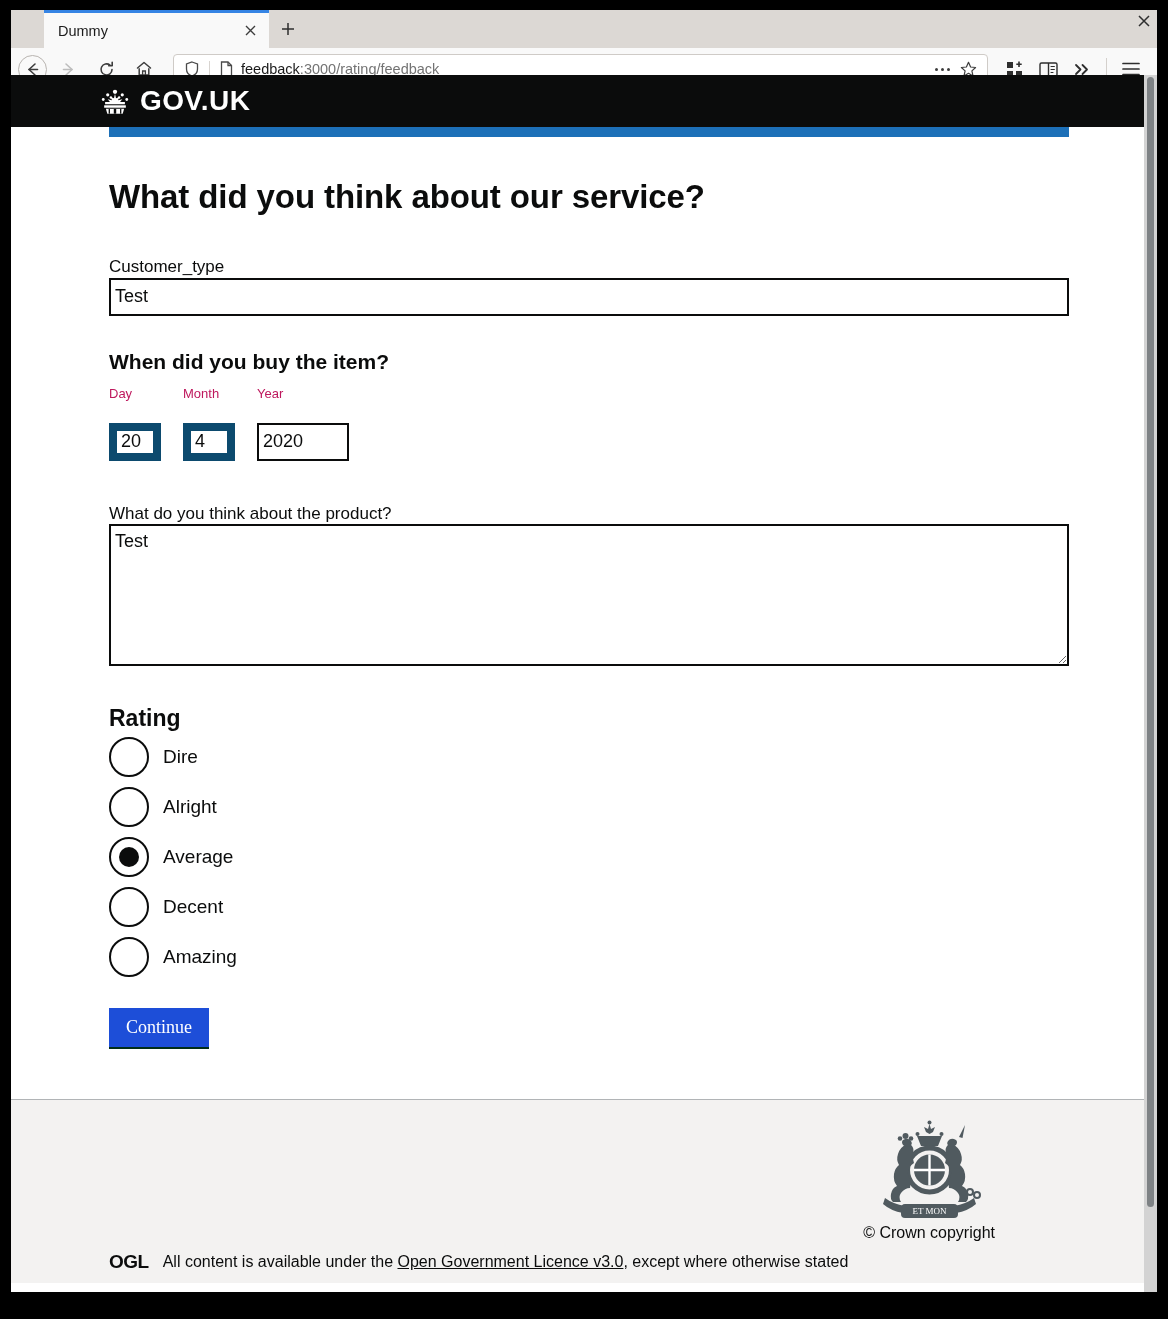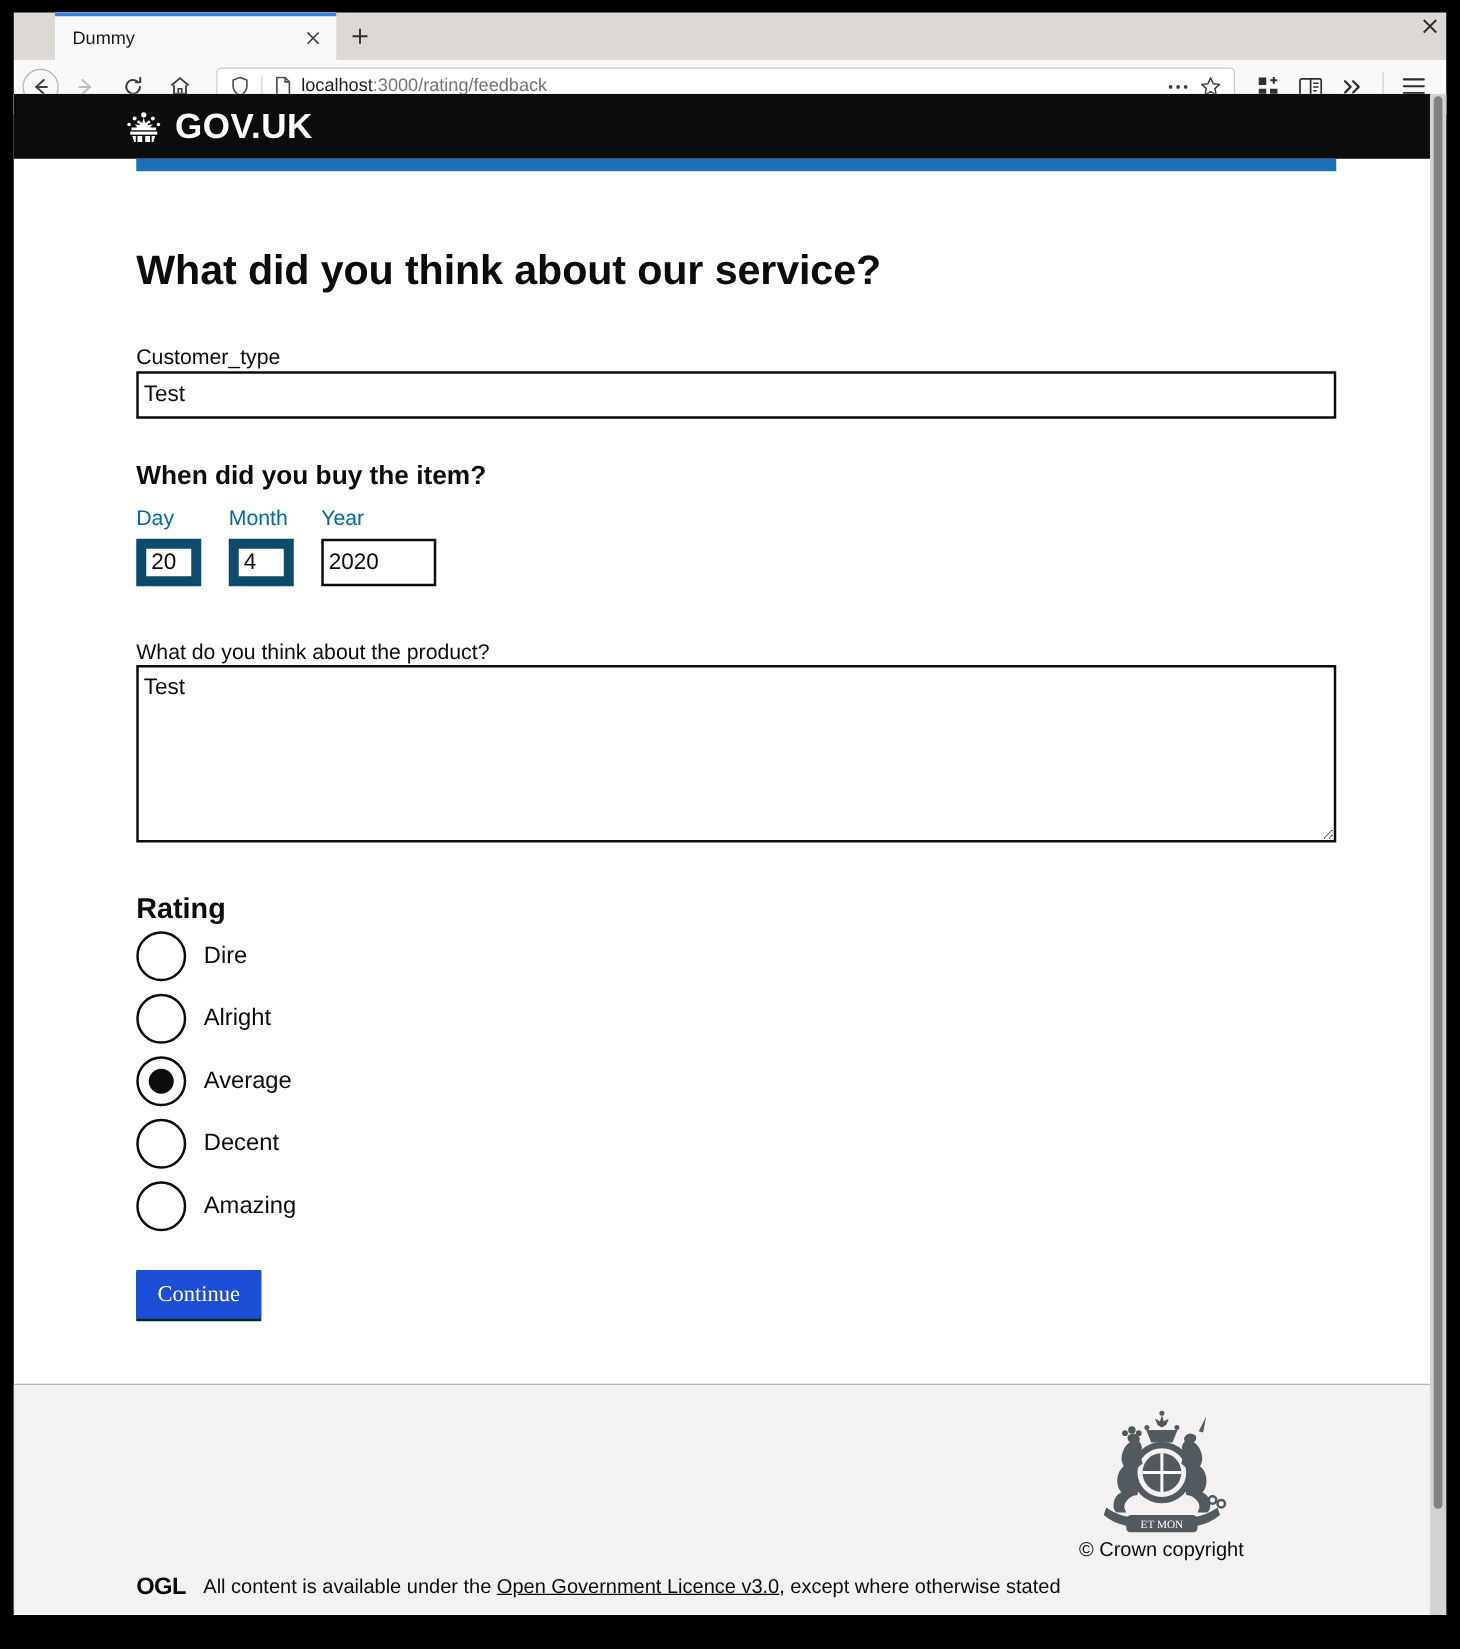--- a/index.html
+++ b/index.html
@@ -191,21 +191,21 @@
   
   .blue-band {
     height: 10px;
     background: #1d70b8;
     margin-left: 98px;
     width: 960px;
   }
 
   
   .main {
-    padding: 61px 0 0 98px;
+    padding: 42px 0 0 98px;
     width: 1060px;
   }
 
   h1.page-title {
     font-size: 33px;
     font-weight: 700;
     color: #0b0c0c;
     line-height: 1.1;
     margin-bottom: 41px;
     letter-spacing: -0.1px;
@@ -237,23 +237,23 @@
   }
 
   .section-date { margin-top: 33px; }
 
   .date-row {
     display: flex;
     gap: 22px;
   }
   .date-group { display: flex; flex-direction: column; }
   .date-group .dl {
-    font-size: 17px;
-    color: #0369a1;
-    margin-bottom: 6px;
+    font-size: 13px;
+    color: #be185d;
+    margin-bottom: 22px;
   }
   input.date-2 {
     width: 52px; height: 38px;
     border: 8px solid #0c4a6e;
     padding: 3px 4px;
     font-size: 18px;
     font-family: "Liberation Sans", sans-serif;
     color: #0b0c0c;
     border-radius: 0;
   }
@@ -444,21 +444,21 @@
             <path d="M7 1 L12.5 3 V8 C12.5 11.5 10 14 7 15 C4 14 1.5 11.5 1.5 8 V3 Z" stroke="#4a4a4a" stroke-width="1.3" fill="none"></path>
           </svg>
       </span>
       <span class="url-div"></span>
       <span class="url-page">
         <svg width="13" height="16" viewBox="0 0 13 16">
             <path d="M1.5 1 H8 L11.5 4.5 V15 H1.5 Z" stroke="#4a4a4a" stroke-width="1.3" fill="none"></path>
             <path d="M8 1 V4.5 H11.5" stroke="#4a4a4a" stroke-width="1.3" fill="none"></path>
           </svg>
       </span>
-      <span class="url-text"><span class="host">localhost</span><span>:3000/rating/feedback</span></span>
+      <span class="url-text"><span class="host">feedback</span><span>:3000/rating/feedback</span></span>
       <span class="url-dots">
         <svg width="17" height="5" viewBox="0 0 17 5">
             <circle cx="2.5" cy="2.5" r="1.5" fill="#3d3d3d"></circle>
             <circle cx="8.5" cy="2.5" r="1.5" fill="#3d3d3d"></circle>
             <circle cx="14.5" cy="2.5" r="1.5" fill="#3d3d3d"></circle>
           </svg>
       </span>
       <span class="url-star">
         <svg width="17" height="17" viewBox="0 0 17 17">
             <path d="M8.5 1.3 L10.6 6 L15.6 6.5 L11.9 9.9 L13 14.9 L8.5 12.3 L4 14.9 L5.1 9.9 L1.4 6.5 L6.4 6 Z" stroke="#3d3d3d" stroke-width="1.2" fill="none" stroke-linejoin="round"></path>

